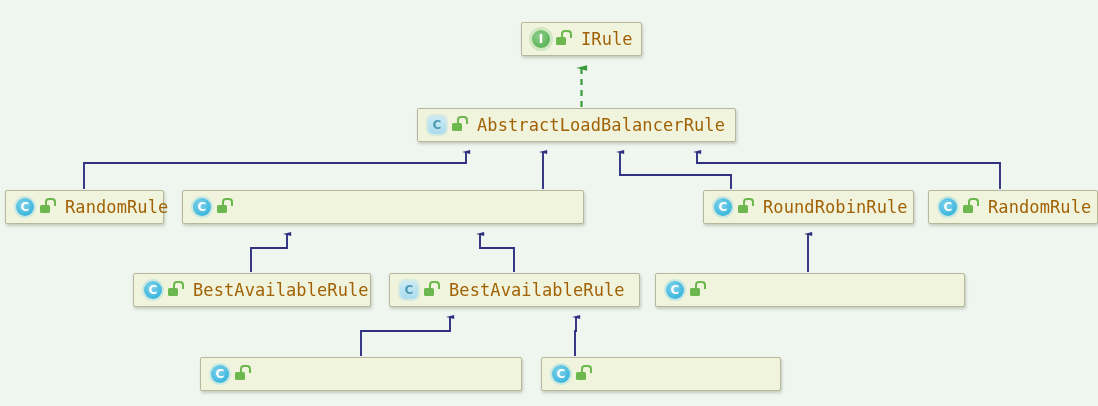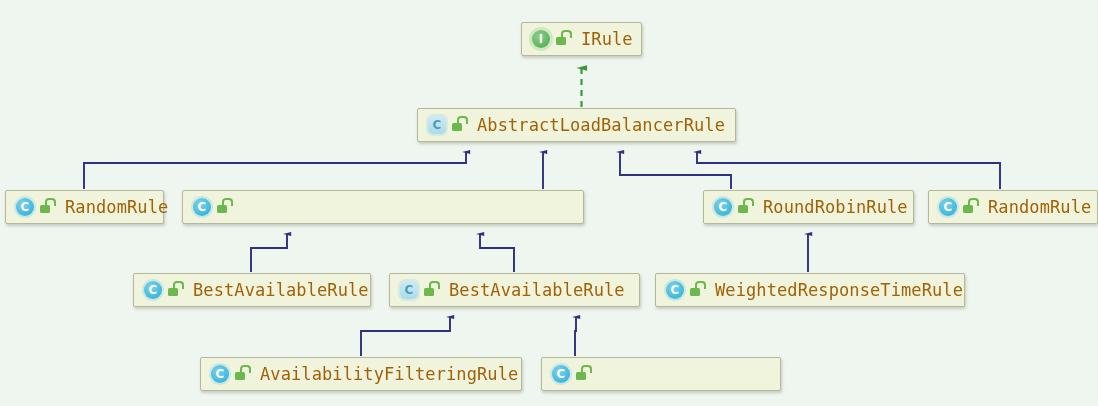--- a/index.html
+++ b/index.html
@@ -268,32 +268,30 @@
   </div>
 
   <div class="node" style="left:655px; top:273px; width:310px;">
     <span class="kind-icon icon-class-concrete">
       <span class="glyph">C</span>
     </span>
     <span class="vis-icon">
       <span class="lock-shackle"></span>
         <span class="lock-body"></span>
     </span>
-    <span class="node-label">WeightedResponseTimeRule</span>
   </div>
 
   <div class="node" style="left:200px; top:357px; width:322px;">
     <span class="kind-icon icon-class-concrete">
       <span class="glyph">C</span>
     </span>
     <span class="vis-icon">
       <span class="lock-shackle"></span>
         <span class="lock-body"></span>
     </span>
-    <span class="node-label">AvailabilityFilteringRule</span>
   </div>
 
   <div class="node" style="left:541px; top:357px; width:240px;">
     <span class="kind-icon icon-class-concrete">
       <span class="glyph">C</span>
     </span>
     <span class="vis-icon">
       <span class="lock-shackle"></span>
         <span class="lock-body"></span>
     </span>

